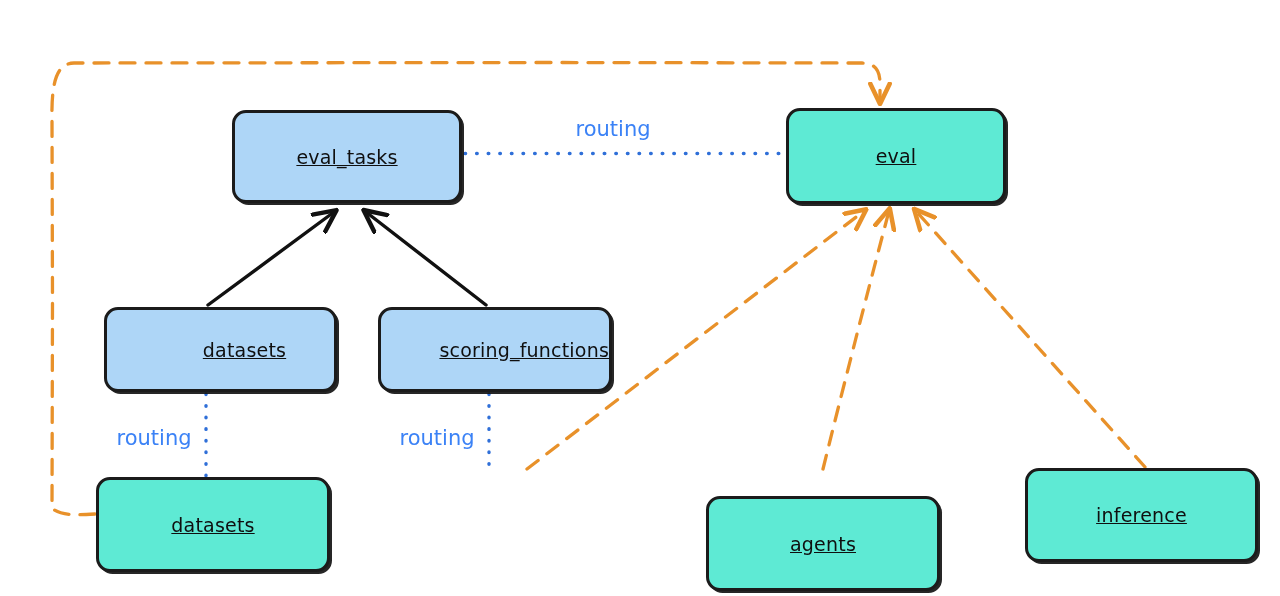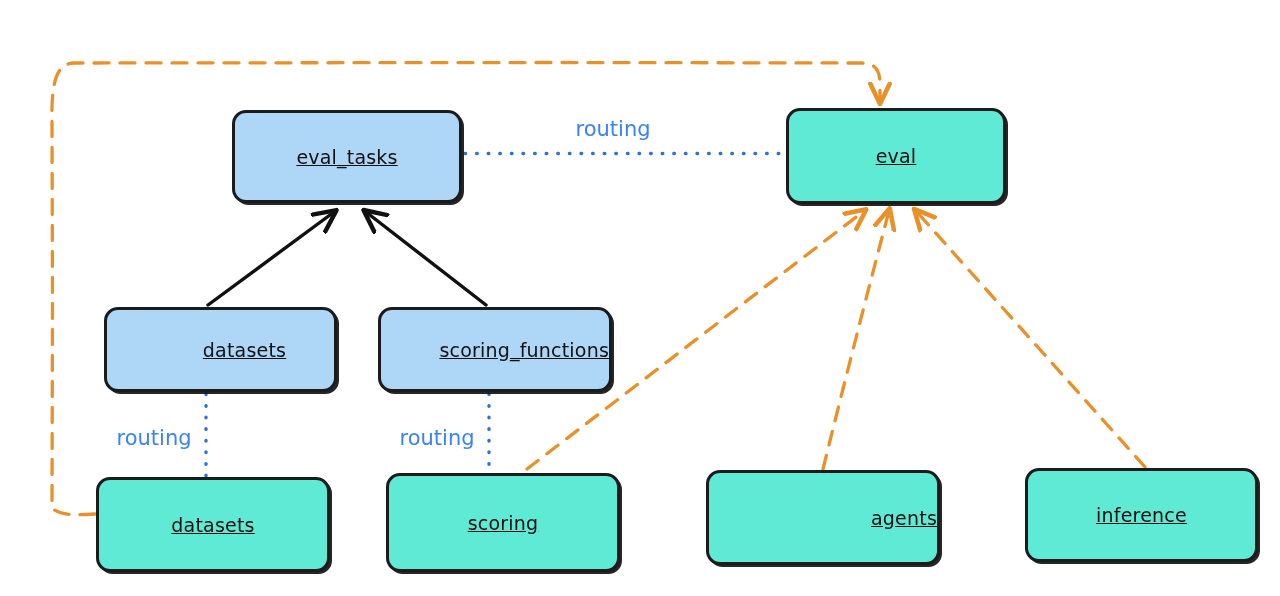--- a/index.html
+++ b/index.html
@@ -121,25 +121,22 @@
   </div>
 
   <div class="node blue" style="left:378px; top:307px; width:234px; height:85px;justify-content:flex-end;">
     <span class="node-label">scoring_functions</span>
   </div>
 
   <div class="node green" style="left:96px; top:477px; width:234px; height:95px;">
     <span class="node-label">datasets</span>
   </div>
 
-  <div class="node green" style="left:386px; top:473px; width:234px; height:99px;">
-    <span class="node-label">scoring</span>
-  </div>
 
-  <div class="node green" style="left:706px; top:470px; width:234px; height:95px;justify-content:flex-end;">
+  <div class="node green" style="left:706px; top:496px; width:234px; height:95px;">
     <span class="node-label">agents</span>
   </div>
 
   <div class="node green" style="left:1025px; top:468px; width:233px; height:94px;">
     <span class="node-label">inference</span>
   </div>
 
   <div class="edge-label" style="left:613px; top:129px;">routing</div>
 
   <div class="edge-label" style="left:154px; top:438px;">routing</div>

